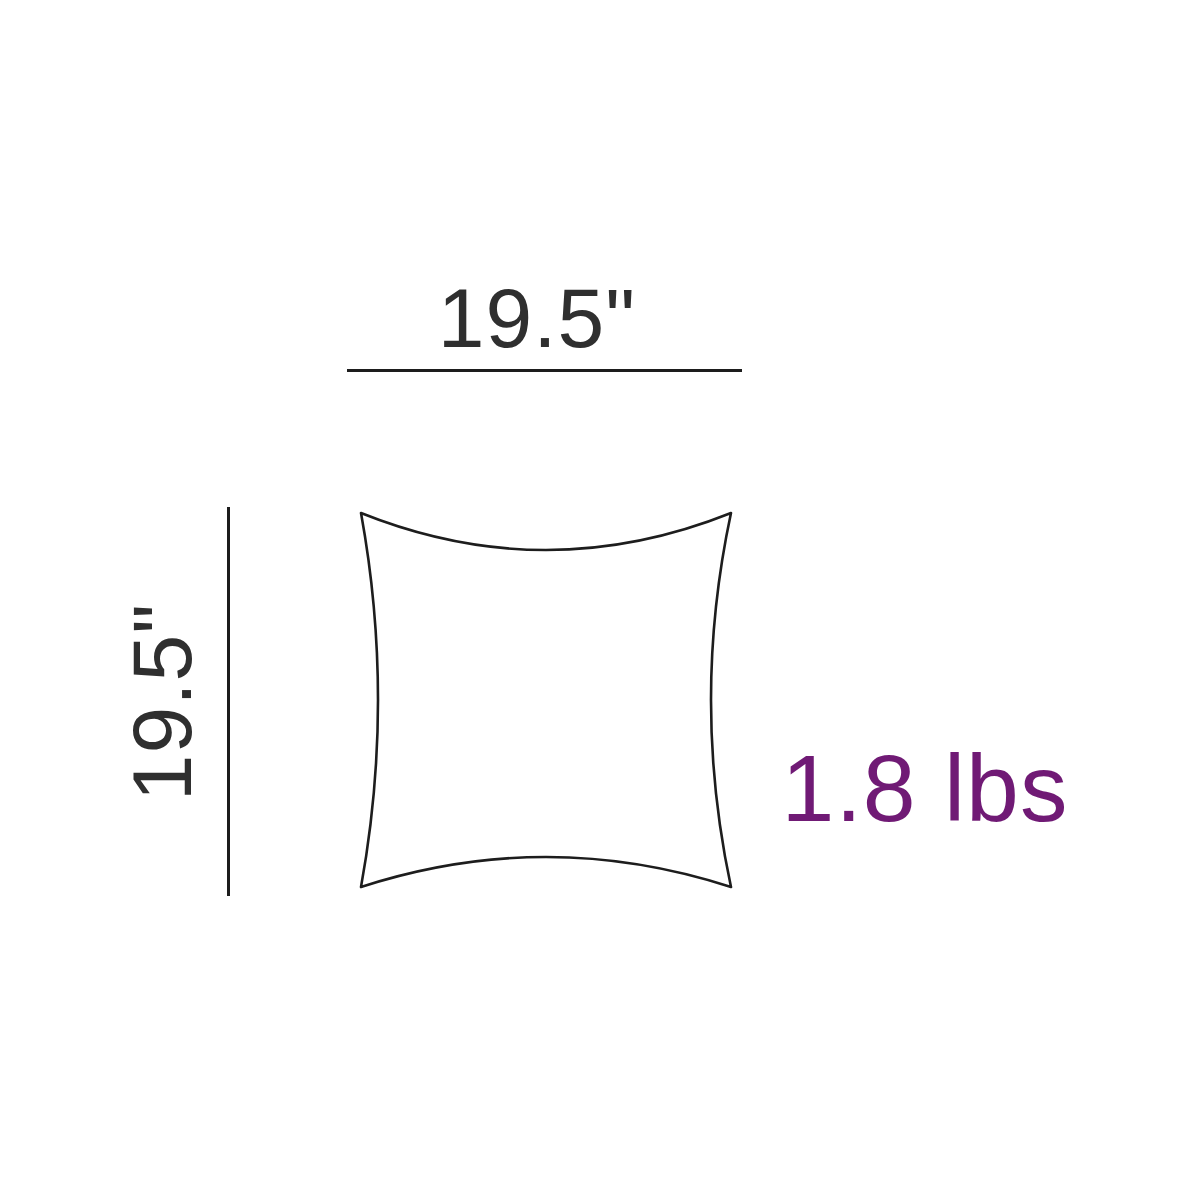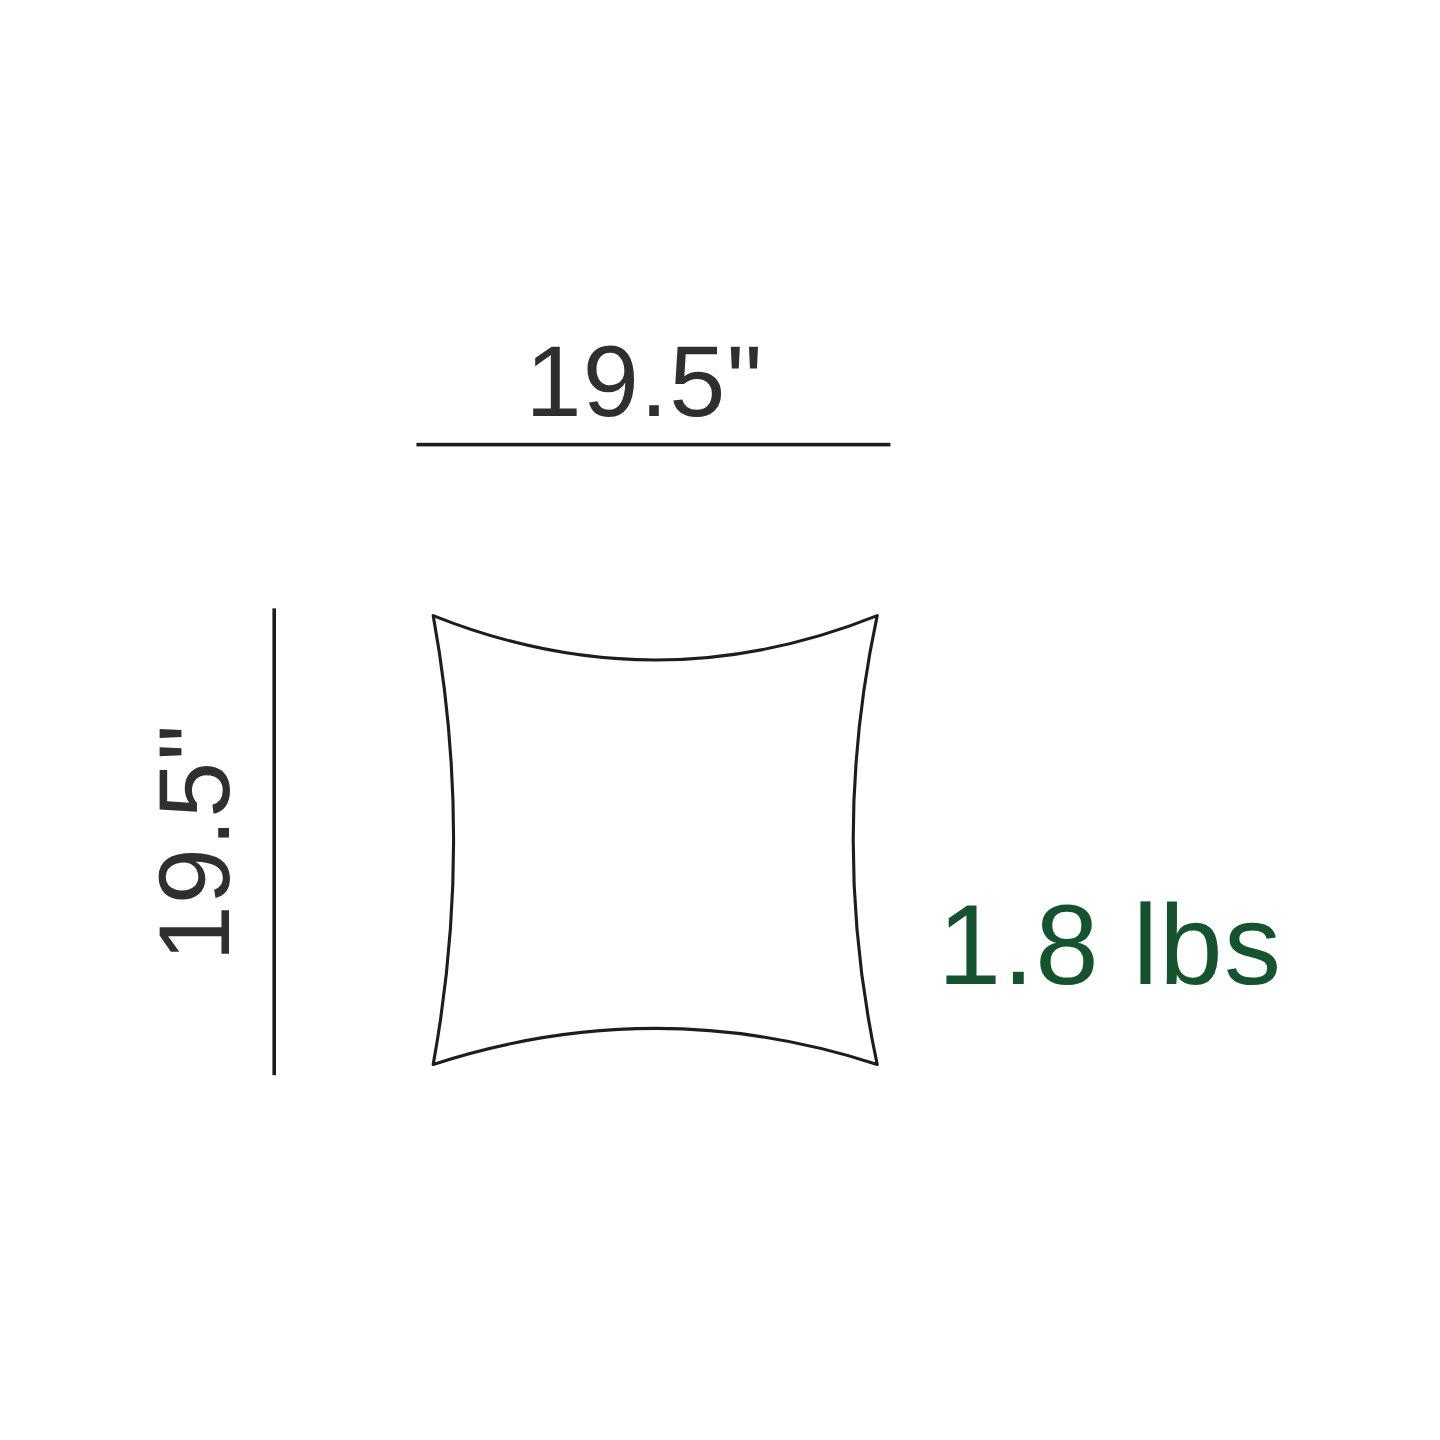--- a/index.html
+++ b/index.html
@@ -66,21 +66,21 @@
     left: 352px;
     top: 504px;
     width: 388px;
     height: 392px;
   }
   .weight-label {
     position: absolute;
     left: 760px;
     top: 738px;
     width: 330px;
-    color: #14532d;
+    color: #701a75;
     font-size: 95px;
     line-height: 100px;
     letter-spacing: 1px;
     text-align: center;
     white-space: nowrap;
   }
 </style>
 </head>
 <body>
 

